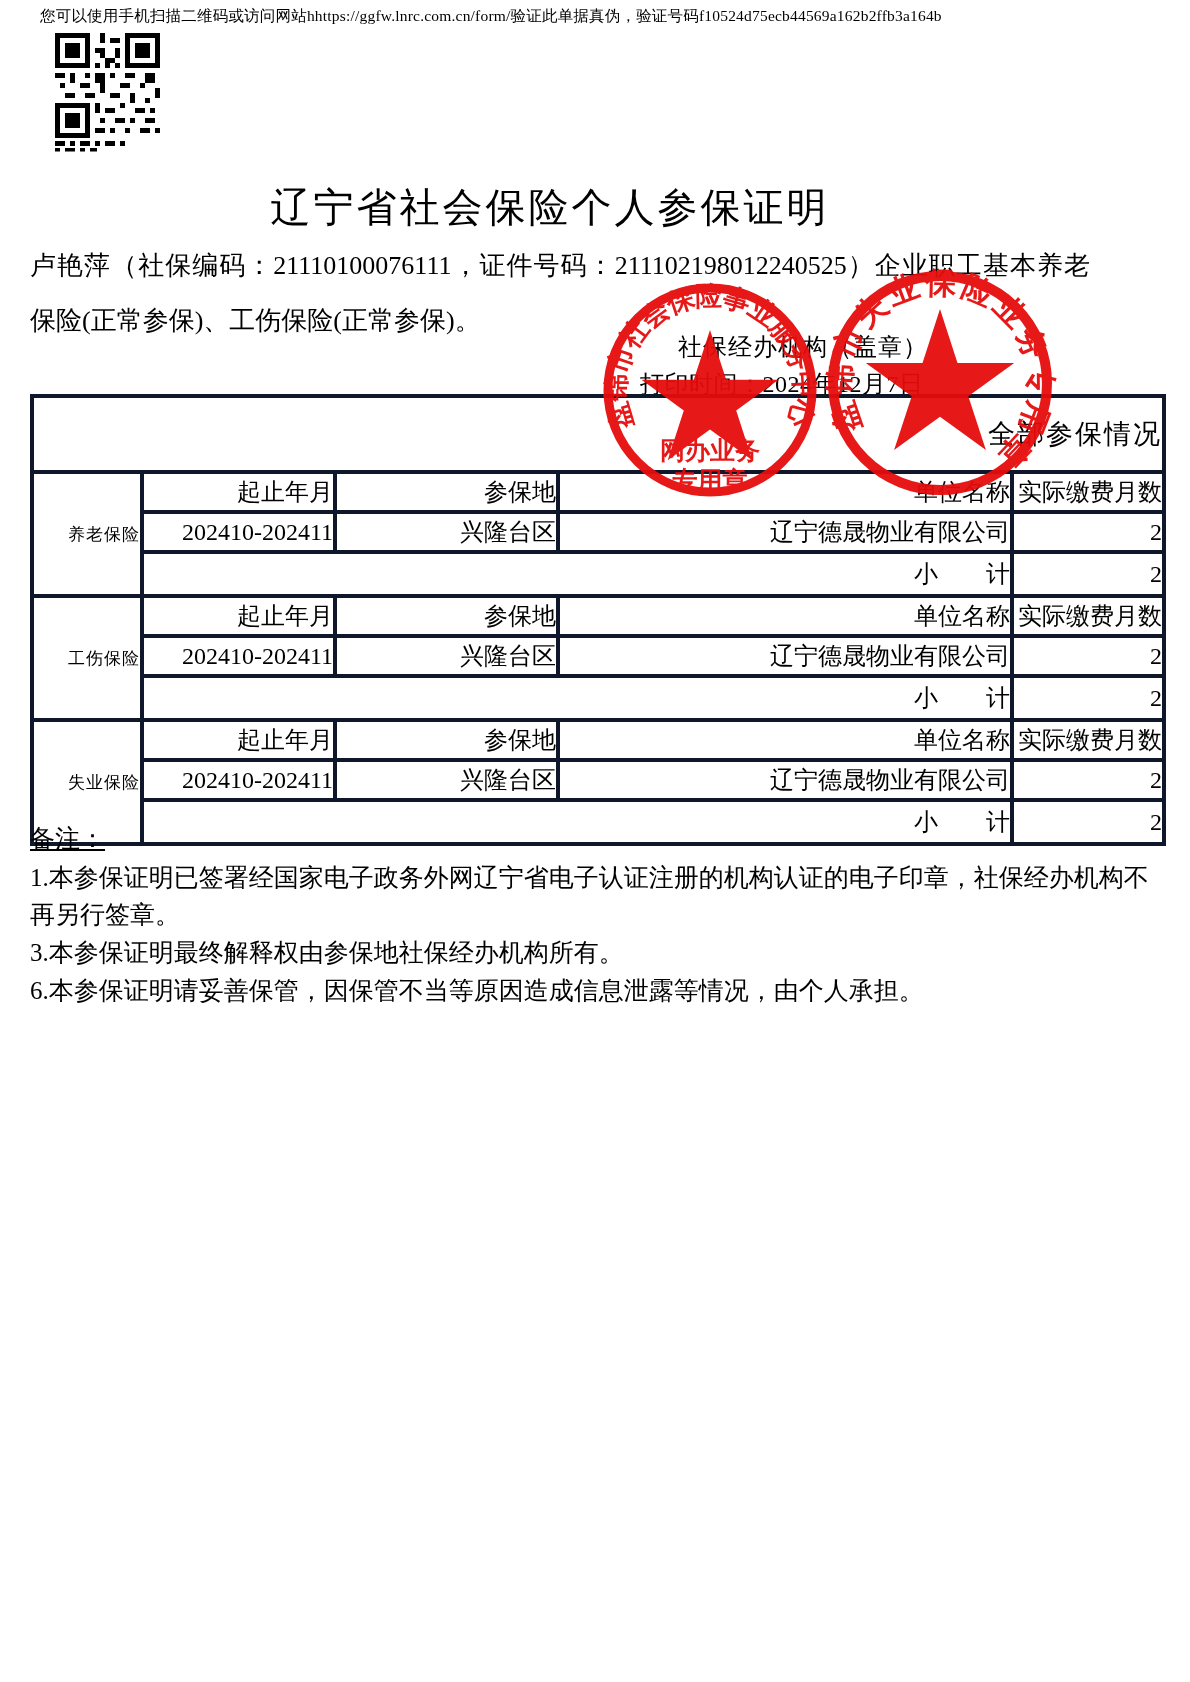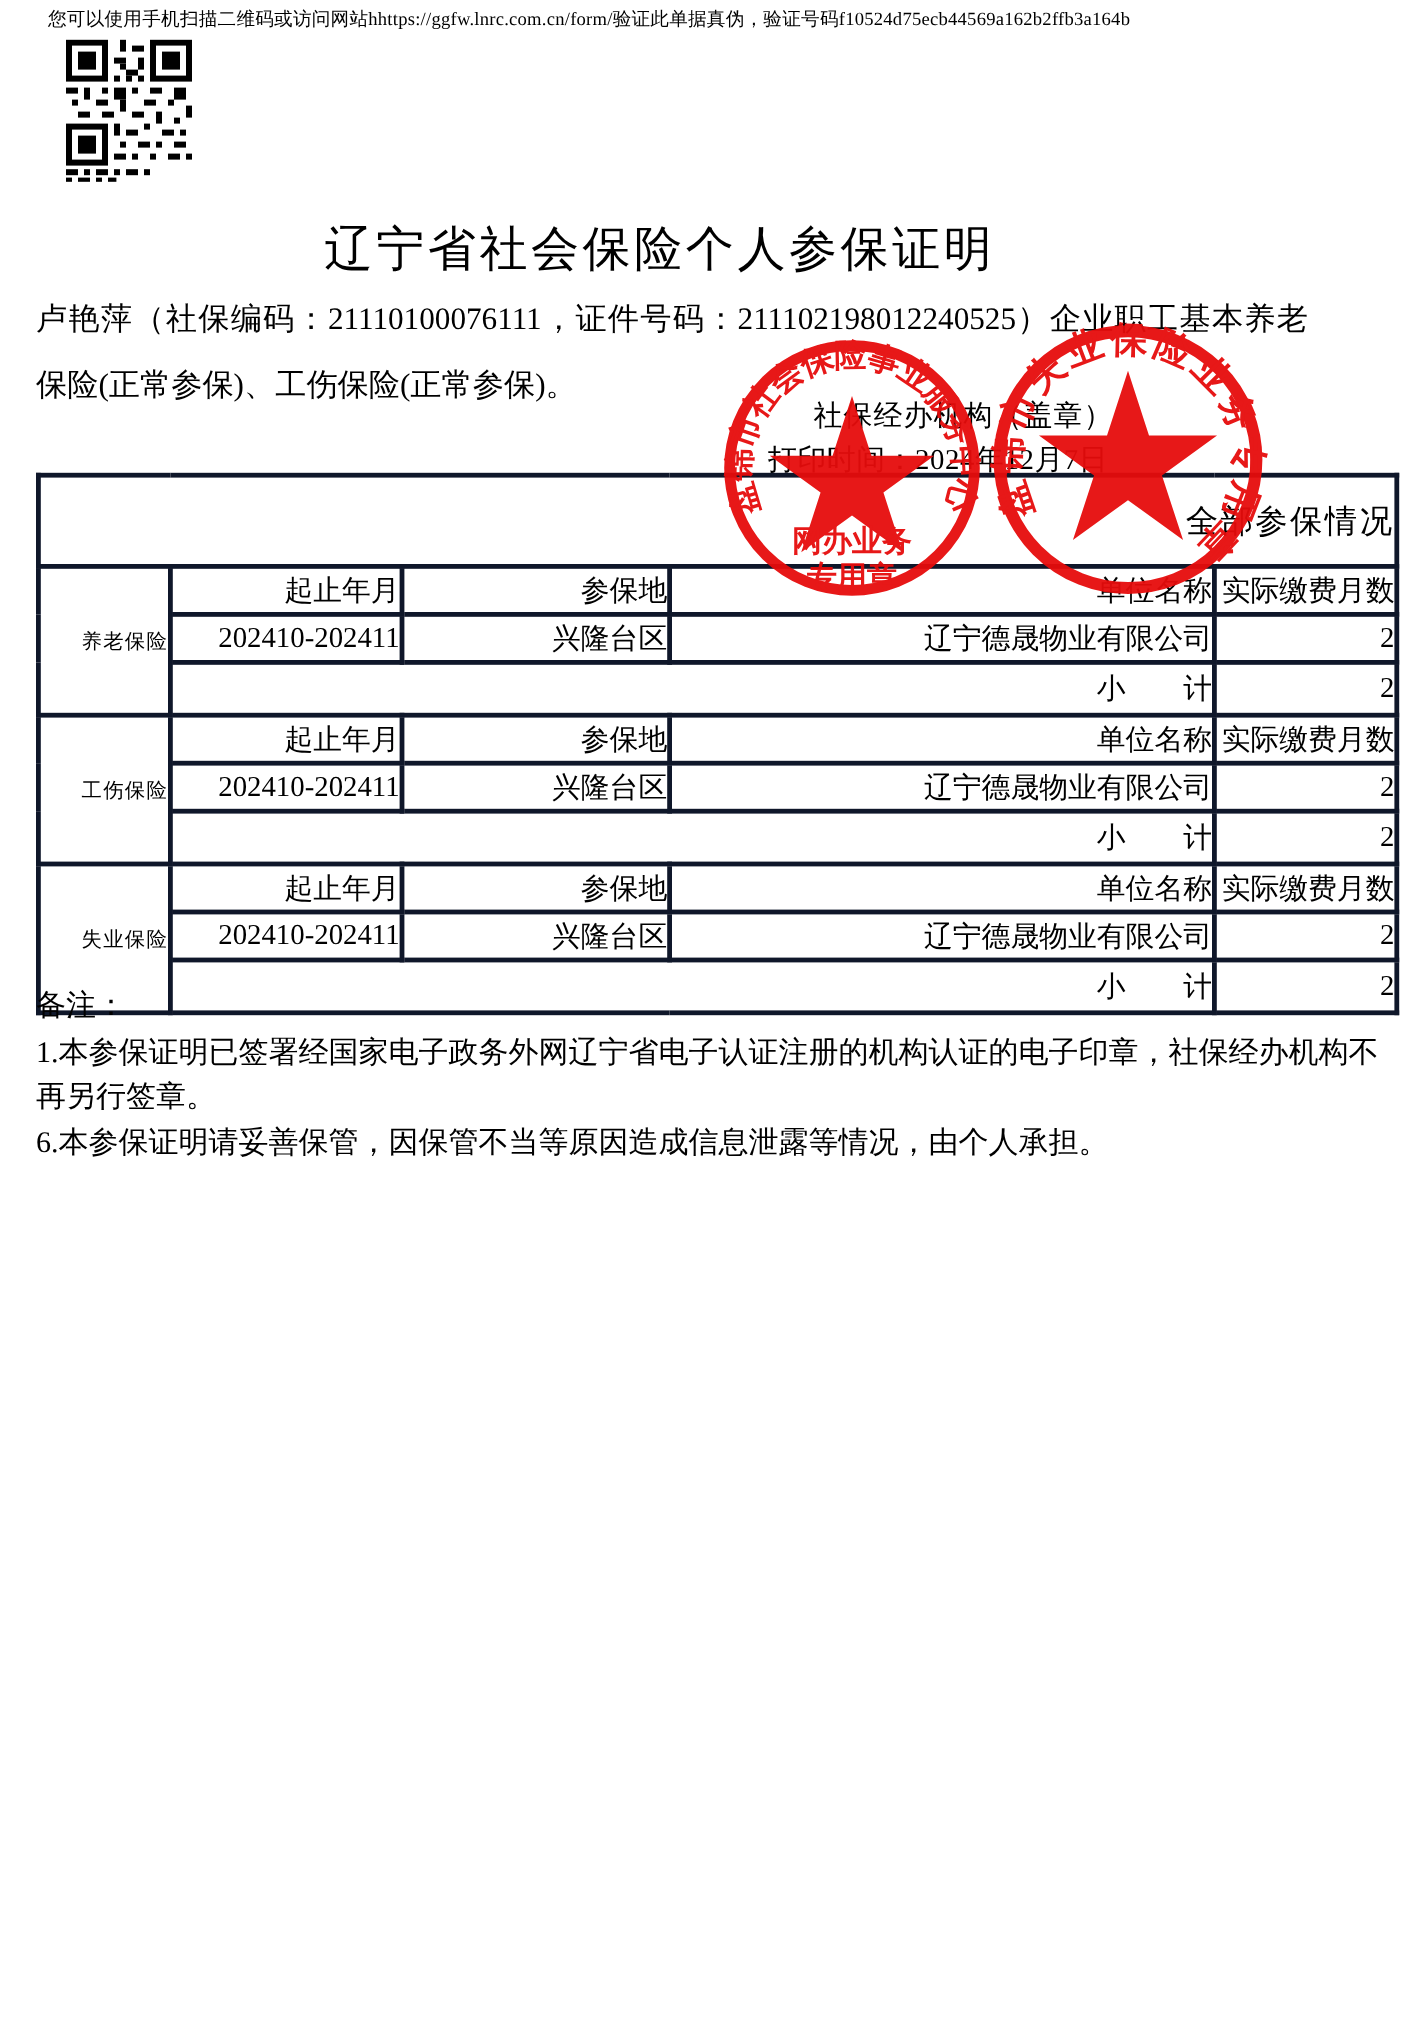--- a/index.html
+++ b/index.html
@@ -40,21 +40,21 @@
   tbody.section{border-top:3px solid #000;}
   tr.hdr td{height:36px;}
   tr.data td{height:36px;}
   tr.sub td{height:40px;}
   td.type{font-size:17px;letter-spacing:1px;}
   .stamp-layer{left:0;top:0;pointer-events:none;}
   .notes{
     left:30px;top:820px;width:1125px;
     font-size:25px;line-height:37px;
   }
-  .notes .n-label{margin-bottom:2px;}
+  .notes .n-label{margin-bottom:2px;text-decoration:underline;}
   .notes .n-item{margin:0 0 1px 0;}
 </style>
 </head>
 <body>
 
 <div class="abs notice">您可以使用手机扫描二维码或访问网站hhttps://ggfw.lnrc.com.cn/form/验证此单据真伪，验证号码f10524d75ecb44569a162b2ffb3a164b</div>
 
 <div class="abs qr">
   <svg width="112" height="130" viewBox="0 0 22.4 26" xmlns="http://www.w3.org/2000/svg">
     <g fill="#000">
@@ -210,20 +210,21 @@
     <tr class="sub">
       <td colspan="3">小　　计</td>
       <td>2</td>
     </tr>
   </tbody>
 </table>
 
 <div class="abs notes">
   <div class="n-label">备注：</div>
   <div class="n-item">1.本参保证明已签署经国家电子政务外网辽宁省电子认证注册的机构认证的电子印章，社保经办机构不再另行签章。</div>
+  <div class="n-item">3.本参保证明最终解释权由参保地社保经办机构所有。</div>
   <div class="n-item">6.本参保证明请妥善保管，因保管不当等原因造成信息泄露等情况，由个人承担。</div>
 </div>
 
 <svg class="abs stamp-layer" width="1190" height="1682" viewBox="0 0 1190 1682" xmlns="http://www.w3.org/2000/svg">
   <defs>
     <path id="arcL" d="M 633 426 A 85 85 0 1 1 787 426" fill="none"></path>
     <path id="arcR" d="M 862 428 A 90 90 0 1 1 992 457" fill="none"></path>
   </defs>
 
   <g opacity="0.95">

